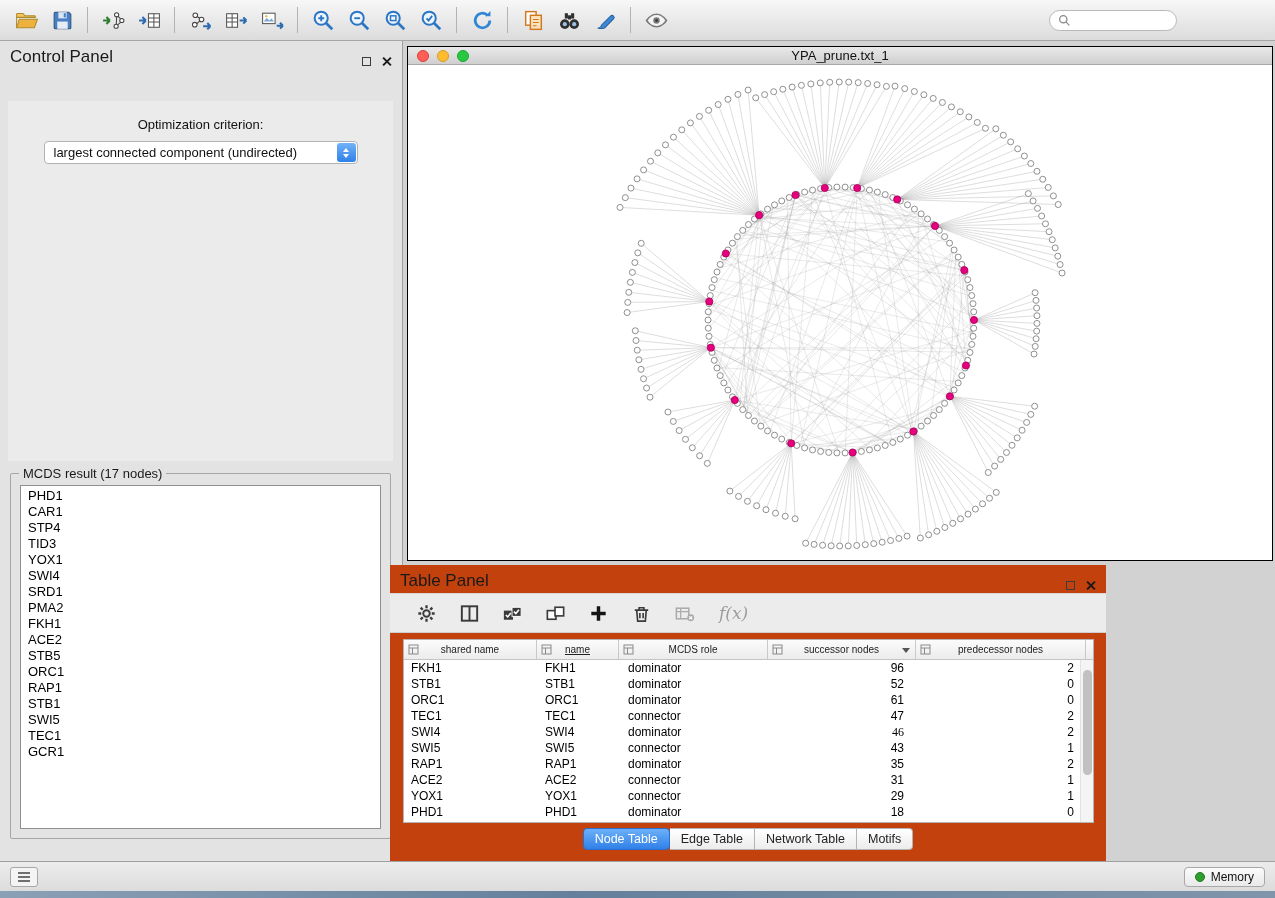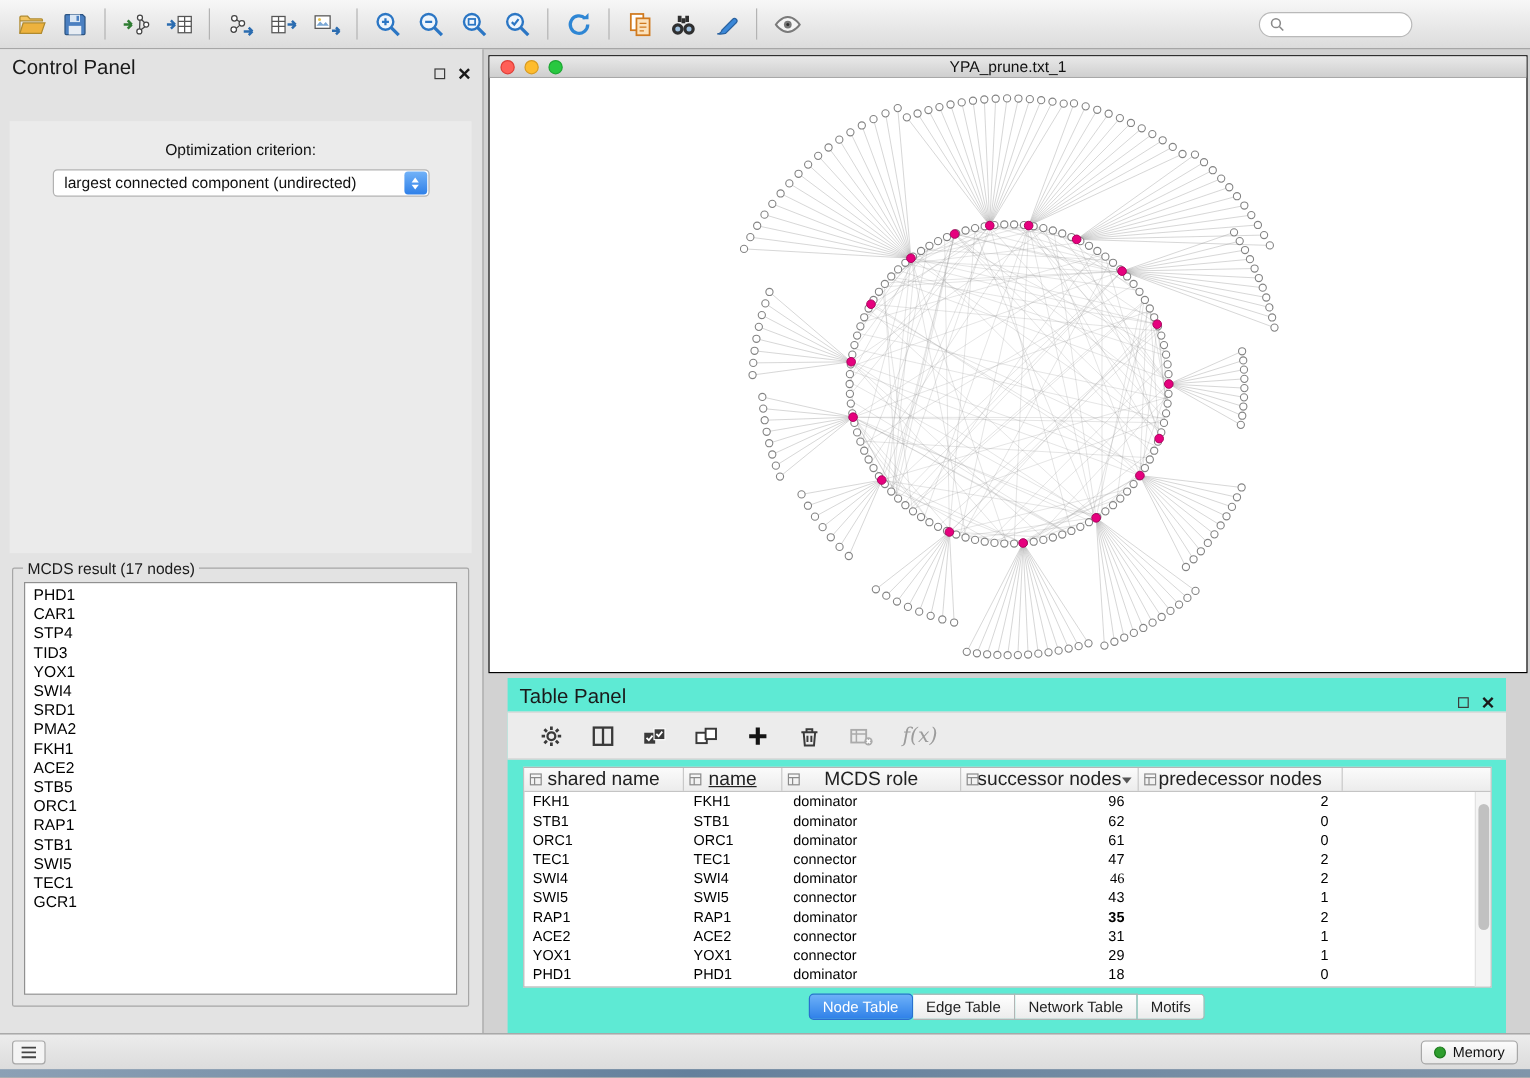--- a/index.html
+++ b/index.html
@@ -67,29 +67,29 @@
   .net-titlebar{height:18px;background:linear-gradient(#e9e9e9,#cfcfcf);border-bottom:1px solid #a8a8a8;
     position:relative;display:flex;align-items:center;justify-content:center;font-size:13px;color:#111;}
   .traffic{position:absolute;left:9px;top:3px;display:flex;gap:8px;}
   .tl{width:12px;height:12px;border-radius:50%;display:inline-block;}
   .tl.red{background:#ff5f57;border:1px solid #de3f38;}
   .tl.yellow{background:#febc2e;border:1px solid #d89b22;}
   .tl.green{background:#28c840;border:1px solid #1da633;}
   #net-canvas{display:block;}
 
   
-  .table-panel{position:absolute;left:423px;top:565px;width:832px;height:296px;background:#5eead4;}
+  .table-panel{position:absolute;left:390px;top:565px;width:716px;height:296px;background:#c2410c;}
   .tp-toolbar{margin-top:2px;height:40px;background:#ececec;border-top:1px solid #d6d6d6;
     border-bottom:1px solid #cfcfcf;display:flex;align-items:center;padding-left:20px;}
   .tp-toolbar .tb-btn{margin-right:11px;}
   .fx-label{font-family:"DejaVu Serif",serif;font-style:italic;font-size:17px;color:#9c9c9c;margin-left:8px;}
   .table-wrap{position:absolute;left:13px;right:12px;top:74px;bottom:38px;background:#fff;border:1px solid #b5b5b5;}
   .thead{display:flex;height:20px;background:linear-gradient(#fbfbfb,#ececec);border-bottom:1px solid #c4c4c4;}
   .th{position:relative;display:flex;align-items:center;justify-content:center;gap:4px;
-    font-size:16px;color:#222;border-right:1px solid #c9c9c9;}
+    font-size:10px;color:#222;border-right:1px solid #c9c9c9;}
   .th.fill{flex:1;border-right:none;}
   .th-sort{position:absolute;left:4px;top:4px;display:flex;}
   .th-caret{position:absolute;right:5px;top:8px;width:0;height:0;
     border-left:4px solid transparent;border-right:4px solid transparent;border-top:5px solid #555;}
   .tr{display:flex;height:16px;align-items:center;}
   .td{font-size:12px;color:#000;overflow:hidden;white-space:nowrap;}
   .td.c0{padding-left:7px;}.td.c1{padding-left:8px;}.td.c2{padding-left:9px;}
   .td.c3,.td.c4{text-align:right;padding-right:12px;}
   .vscroll{position:absolute;right:0;top:20px;bottom:0;width:13px;background:#f4f4f4;border-left:1px solid #e2e2e2;}
   .vthumb{position:absolute;left:2px;width:9px;top:10px;height:105px;background:#c1c1c1;border-radius:5px;}
@@ -1016,21 +1016,21 @@
             <div class="td c0" style="width: 133px;">FKH1</div>
             <div class="td c1" style="width: 82px;">FKH1</div>
             <div class="td c2" style="width: 149px;">dominator</div>
             <div class="td c3" style="width: 148px;">96</div>
             <div class="td c4" style="width: 170px;">2</div>
           </div>
           <div class="tr">
             <div class="td c0" style="width: 133px;">STB1</div>
             <div class="td c1" style="width: 82px;">STB1</div>
             <div class="td c2" style="width: 149px;">dominator</div>
-            <div class="td c3" style="width: 148px;">62</div>
+            <div class="td c3" style="width: 148px;">52</div>
             <div class="td c4" style="width: 170px;">0</div>
           </div>
           <div class="tr">
             <div class="td c0" style="width: 133px;">ORC1</div>
             <div class="td c1" style="width: 82px;">ORC1</div>
             <div class="td c2" style="width: 149px;">dominator</div>
             <div class="td c3" style="width: 148px;">61</div>
             <div class="td c4" style="width: 170px;">0</div>
           </div>
           <div class="tr">
@@ -1051,21 +1051,21 @@
             <div class="td c0" style="width: 133px;">SWI5</div>
             <div class="td c1" style="width: 82px;">SWI5</div>
             <div class="td c2" style="width: 149px;">connector</div>
             <div class="td c3" style="width: 148px;">43</div>
             <div class="td c4" style="width: 170px;">1</div>
           </div>
           <div class="tr">
             <div class="td c0" style="width: 133px;">RAP1</div>
             <div class="td c1" style="width: 82px;">RAP1</div>
             <div class="td c2" style="width: 149px;">dominator</div>
-            <div class="td c3" style="width: 148px; font-weight: bold;">35</div>
+            <div class="td c3" style="width: 148px;">35</div>
             <div class="td c4" style="width: 170px;">2</div>
           </div>
           <div class="tr">
             <div class="td c0" style="width: 133px;">ACE2</div>
             <div class="td c1" style="width: 82px;">ACE2</div>
             <div class="td c2" style="width: 149px;">connector</div>
             <div class="td c3" style="width: 148px;">31</div>
             <div class="td c4" style="width: 170px;">1</div>
           </div>
           <div class="tr">

